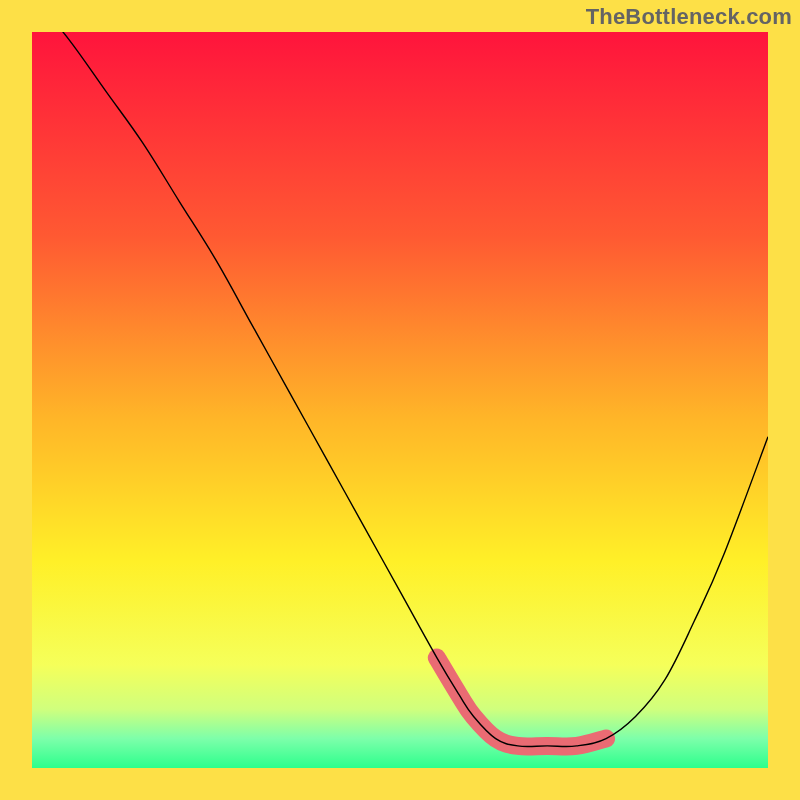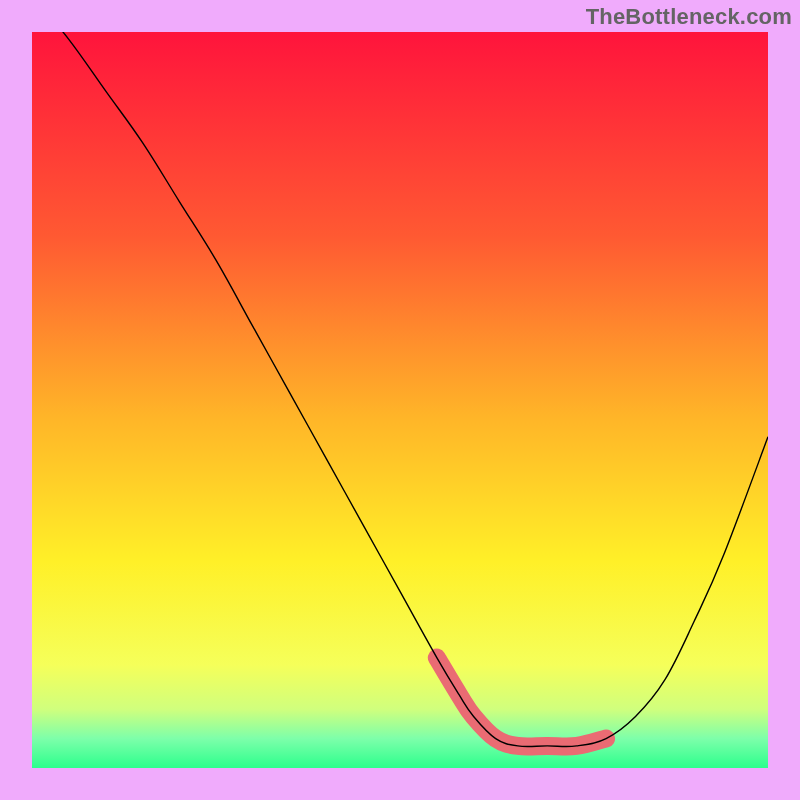--- a/index.html
+++ b/index.html
@@ -9,21 +9,21 @@
     height: 800px;
     background: #000;
     overflow: hidden;
   }
   .frame {
     position: absolute;
     left: 0;
     top: 0;
     width: 800px;
     height: 800px;
-    background: #f0abfc;
+    background: #fde047;
   }
   .plot {
     position: absolute;
     left: 32px;
     top: 32px;
     width: 736px;
     height: 736px;
     overflow: hidden;
   }
   .gradient {

